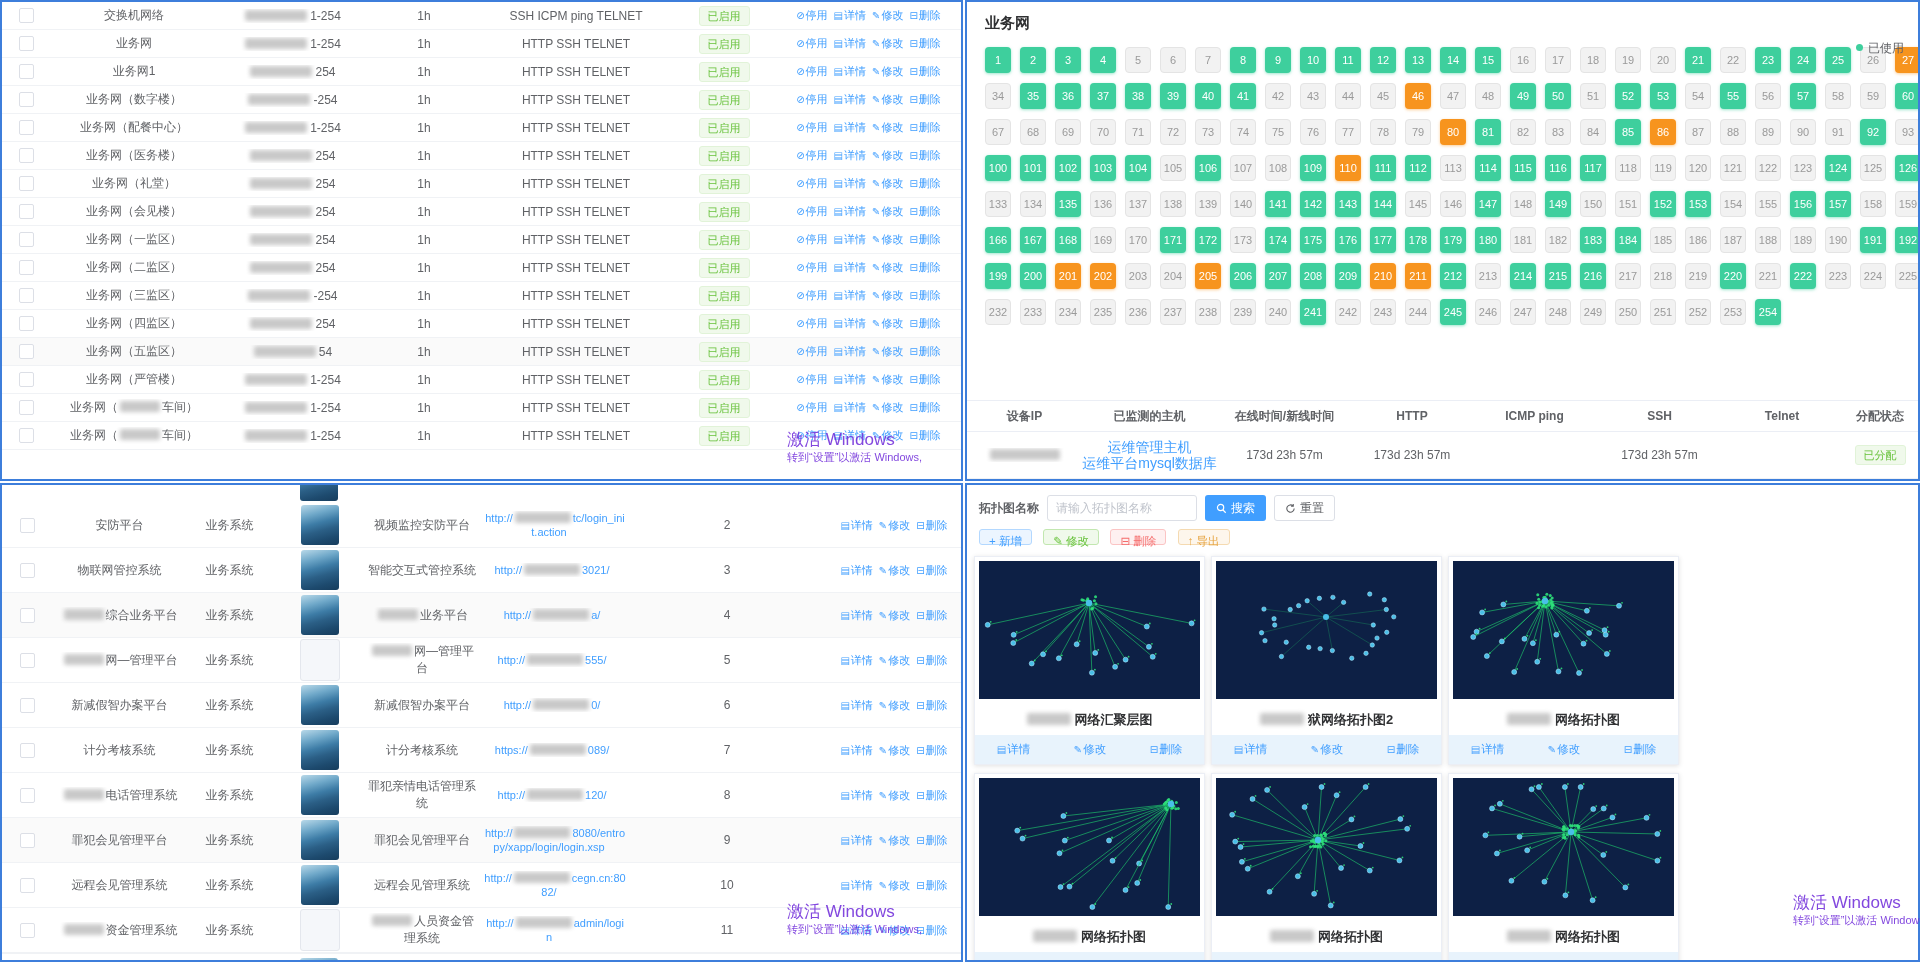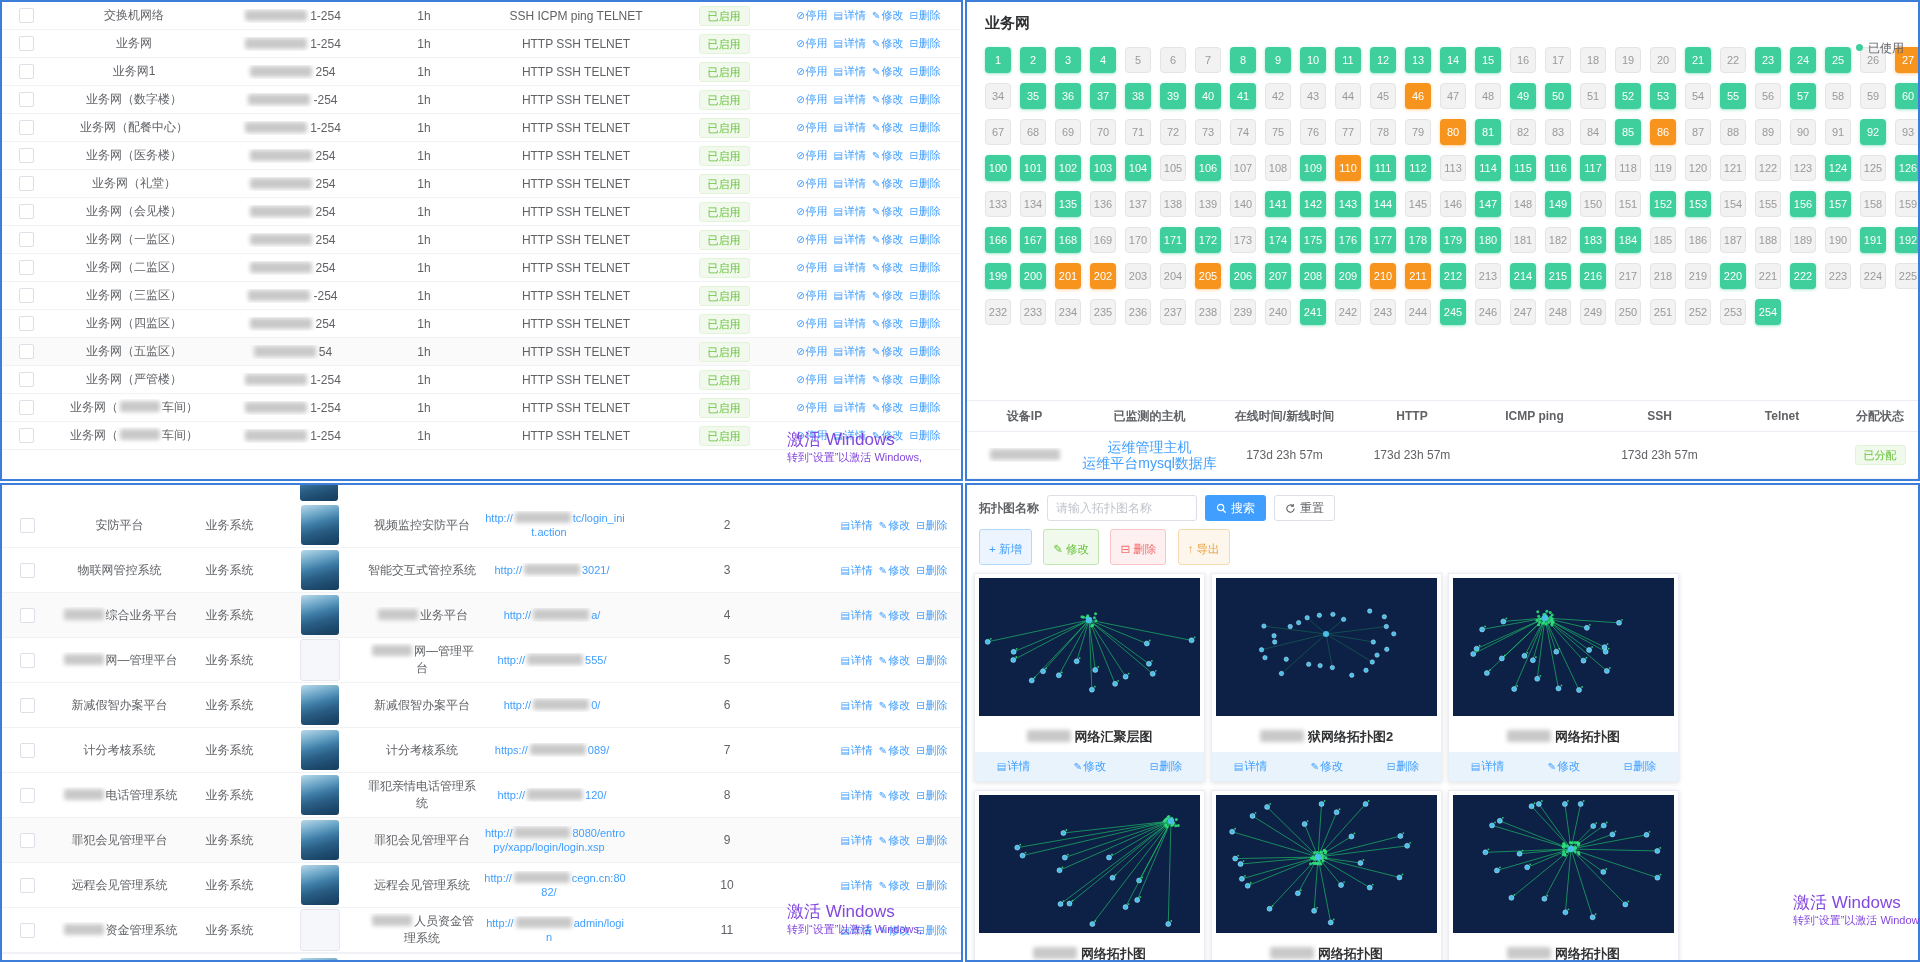--- a/index.html
+++ b/index.html
@@ -64,21 +64,21 @@
   
   .br-search{display:flex;align-items:center;padding:10px 12px 0;}
   .br-label{font-weight:bold;color:#606266;margin-right:8px;}
   .br-input{width:150px;height:26px;border:1px solid #dcdfe6;border-radius:3px;padding:0 8px;font-size:12px;color:#606266;outline:none;box-sizing:border-box;}
   .br-input::placeholder{color:#c0c4cc;}
   .btn{display:inline-flex;align-items:center;height:26px;padding:0 10px;border-radius:3px;font-size:12px;cursor:pointer;box-sizing:border-box;margin-left:8px;border:1px solid transparent;}
   .btn-search{background:#409eff;color:#fff;}
   .btn-reset{background:#fff;color:#606266;border-color:#dcdfe6;}
   .btn .bic{margin-right:4px;font-size:11px;display:inline-flex;align-items:center;}
   .br-toolbar{padding:8px 12px 0;}
-  .mini{display:inline-block;height:36px;line-height:22px;padding:8px 9px;border-radius:3px;font-size:11.5px;cursor:pointer;margin-right:8px;box-sizing:border-box;}
+  .mini{display:inline-block;height:16px;line-height:22px;padding:0 9px;border-radius:3px;font-size:11.5px;cursor:pointer;margin-right:8px;box-sizing:border-box;}
   .mini.add{color:#409eff;background:#ecf5ff;border:1px solid #b3d8ff;}
   .mini.edit{color:#67c23a;background:#f0f9eb;border:1px solid #c2e7b0;}
   .mini.delete{color:#f56c6c;background:#fef0f0;border:1px solid #fbc4c4;}
   .mini.export{color:#e6a23c;background:#fdf6ec;border:1px solid #f5dab1;}
   #topo-cards{display:flex;flex-wrap:wrap;padding:6px 4px 0;}
   .card{width:231px;margin:2px 3px 6px;background:#fff;box-shadow:0 1px 5px rgba(0,0,0,.12);border:1px solid #ebeef5;box-sizing:border-box;}
   .card-img{padding:4px;}
   .card-img svg{display:block;width:221px;height:138px;}
   .card-title{padding:8px 10px 6px;font-size:13px;font-weight:bold;color:#303133;white-space:nowrap;overflow:hidden;text-align:center;}
   .card-foot{display:flex;justify-content:space-around;background:#e8f3fc;padding:7px 0;}

